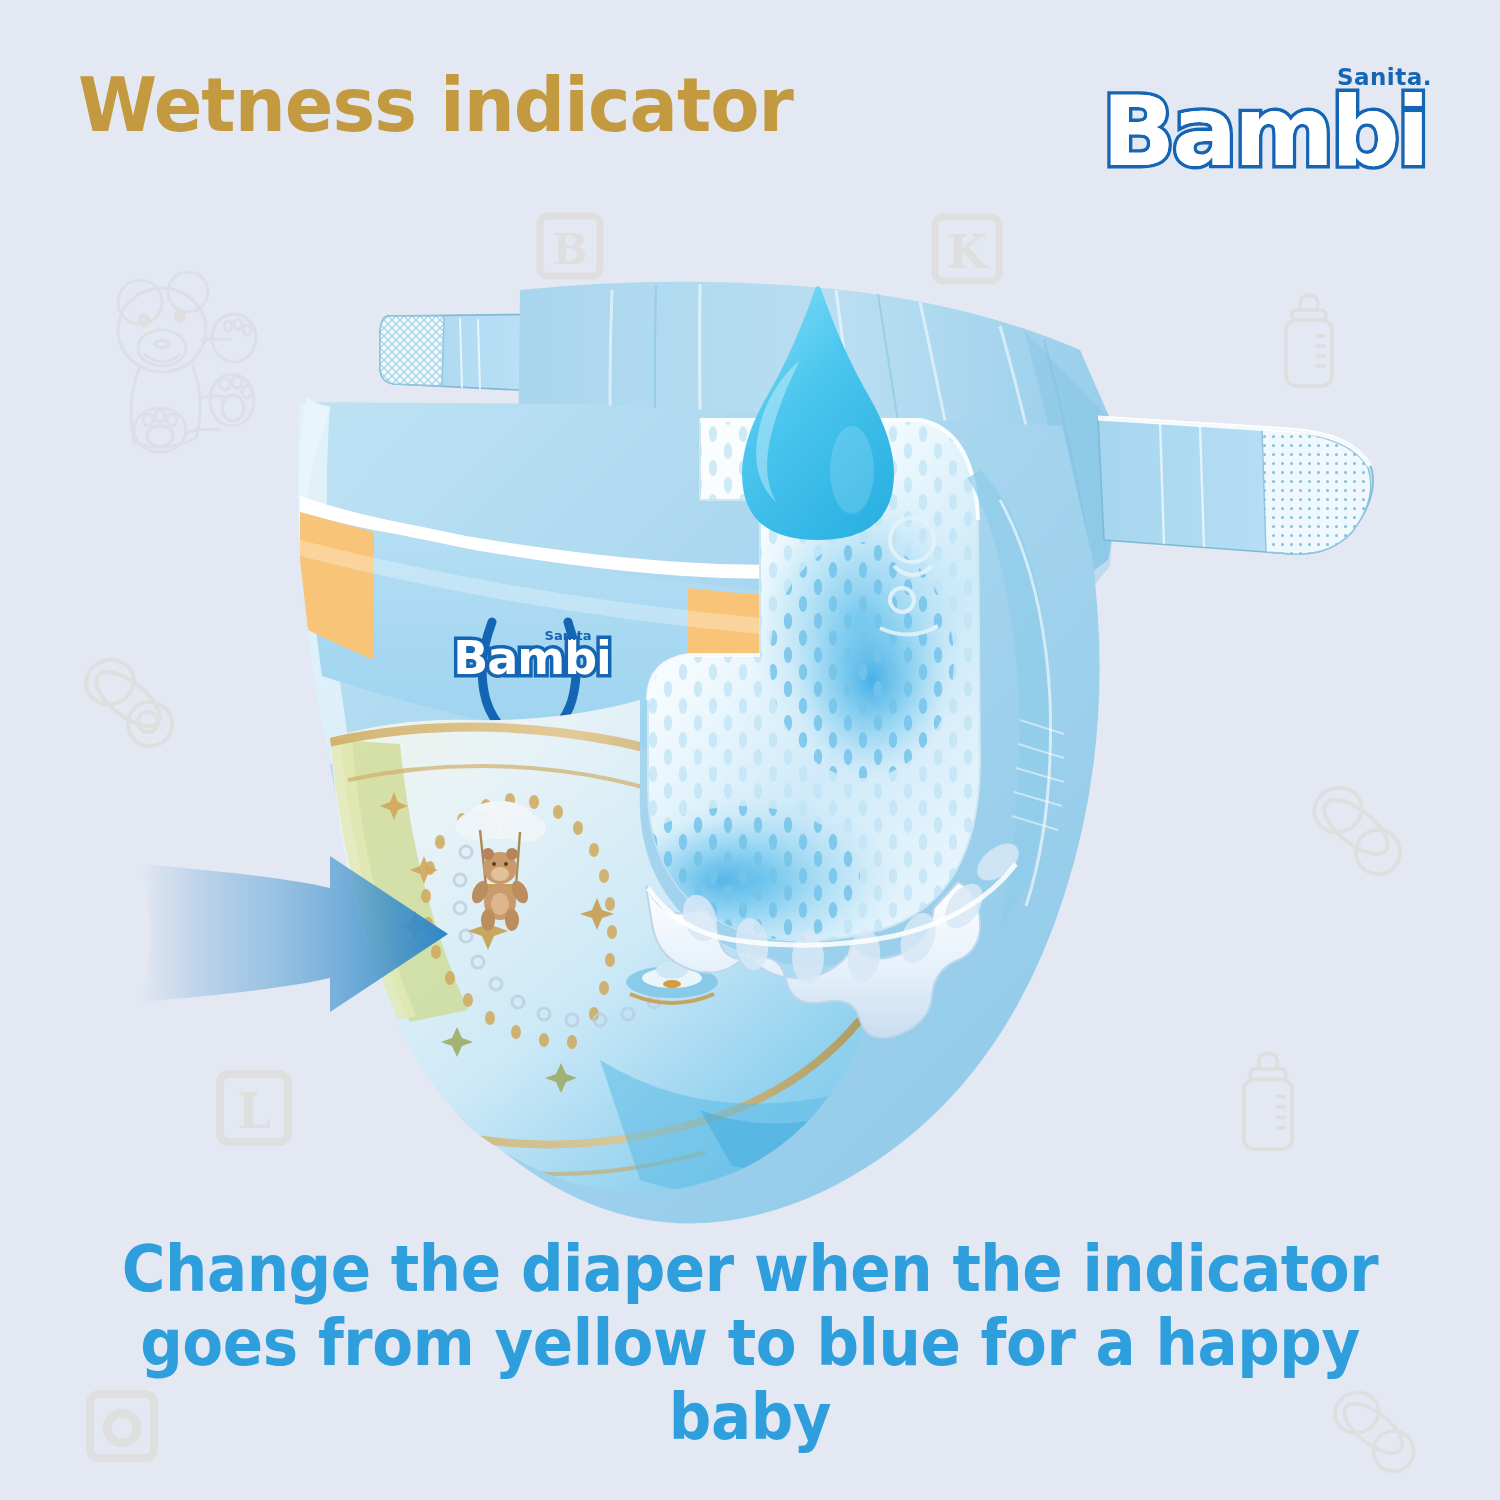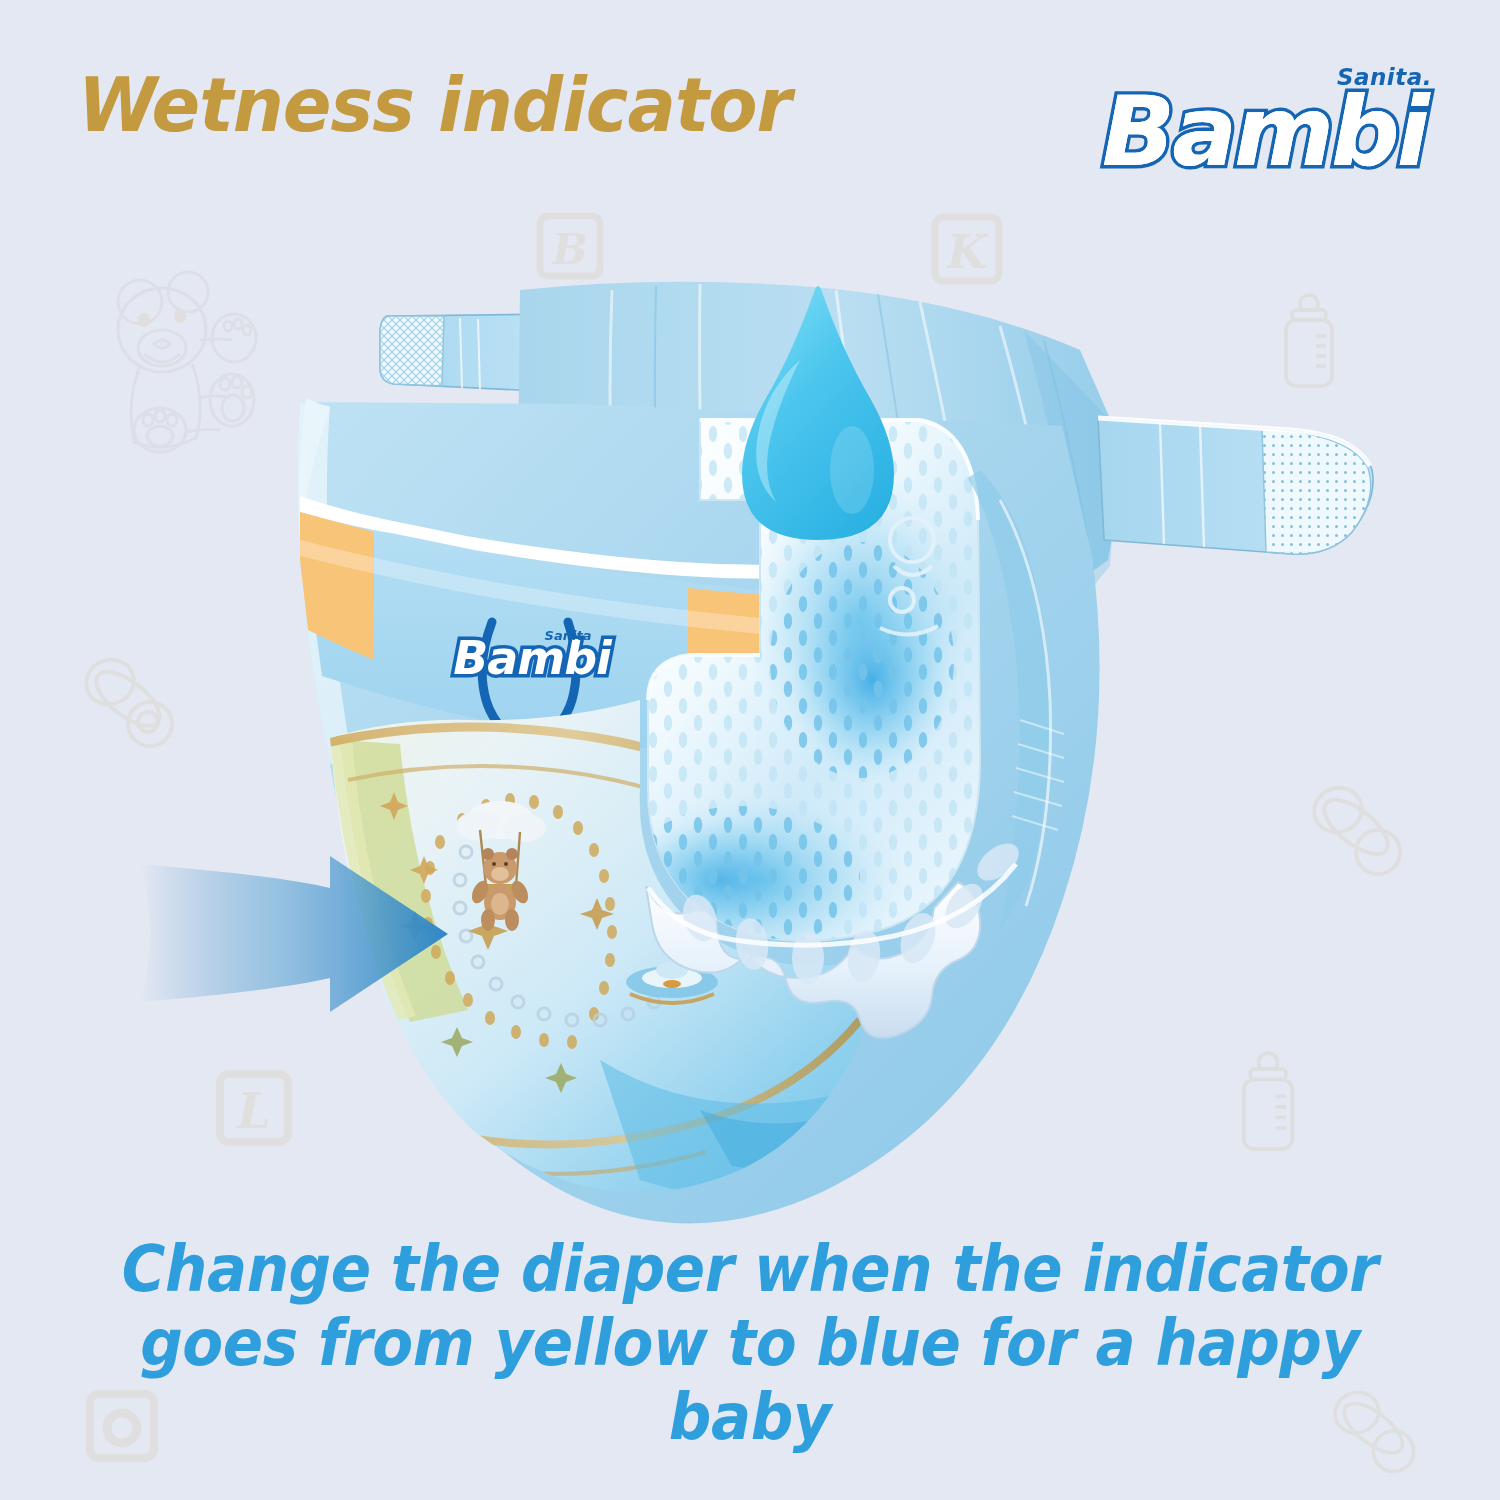--- a/index.html
+++ b/index.html
@@ -2,21 +2,21 @@
 <html><head>
 <meta charset="utf-8">
 <style>
   html,body{margin:0;padding:0;}
   body{
     width:1500px;height:1500px;
     background:#e4e8f2;
     font-family:"DejaVu Sans", sans-serif;
     overflow:hidden;
   }
-  #stage{position:relative;width:1500px;height:1500px;overflow:hidden;background:#e4e8f2;font-style:italic;}
+  #stage{position:relative;width:1500px;height:1500px;overflow:hidden;background:#e4e8f2;}
 
   
   .wm{position:absolute;opacity:.55;pointer-events:none;}
   .wm svg{display:block;}
 
   
   #title{
     position:absolute;left:78px;top:62px;
     font-family:"DejaVu Sans", sans-serif;
     font-size:74px;font-weight:700;

